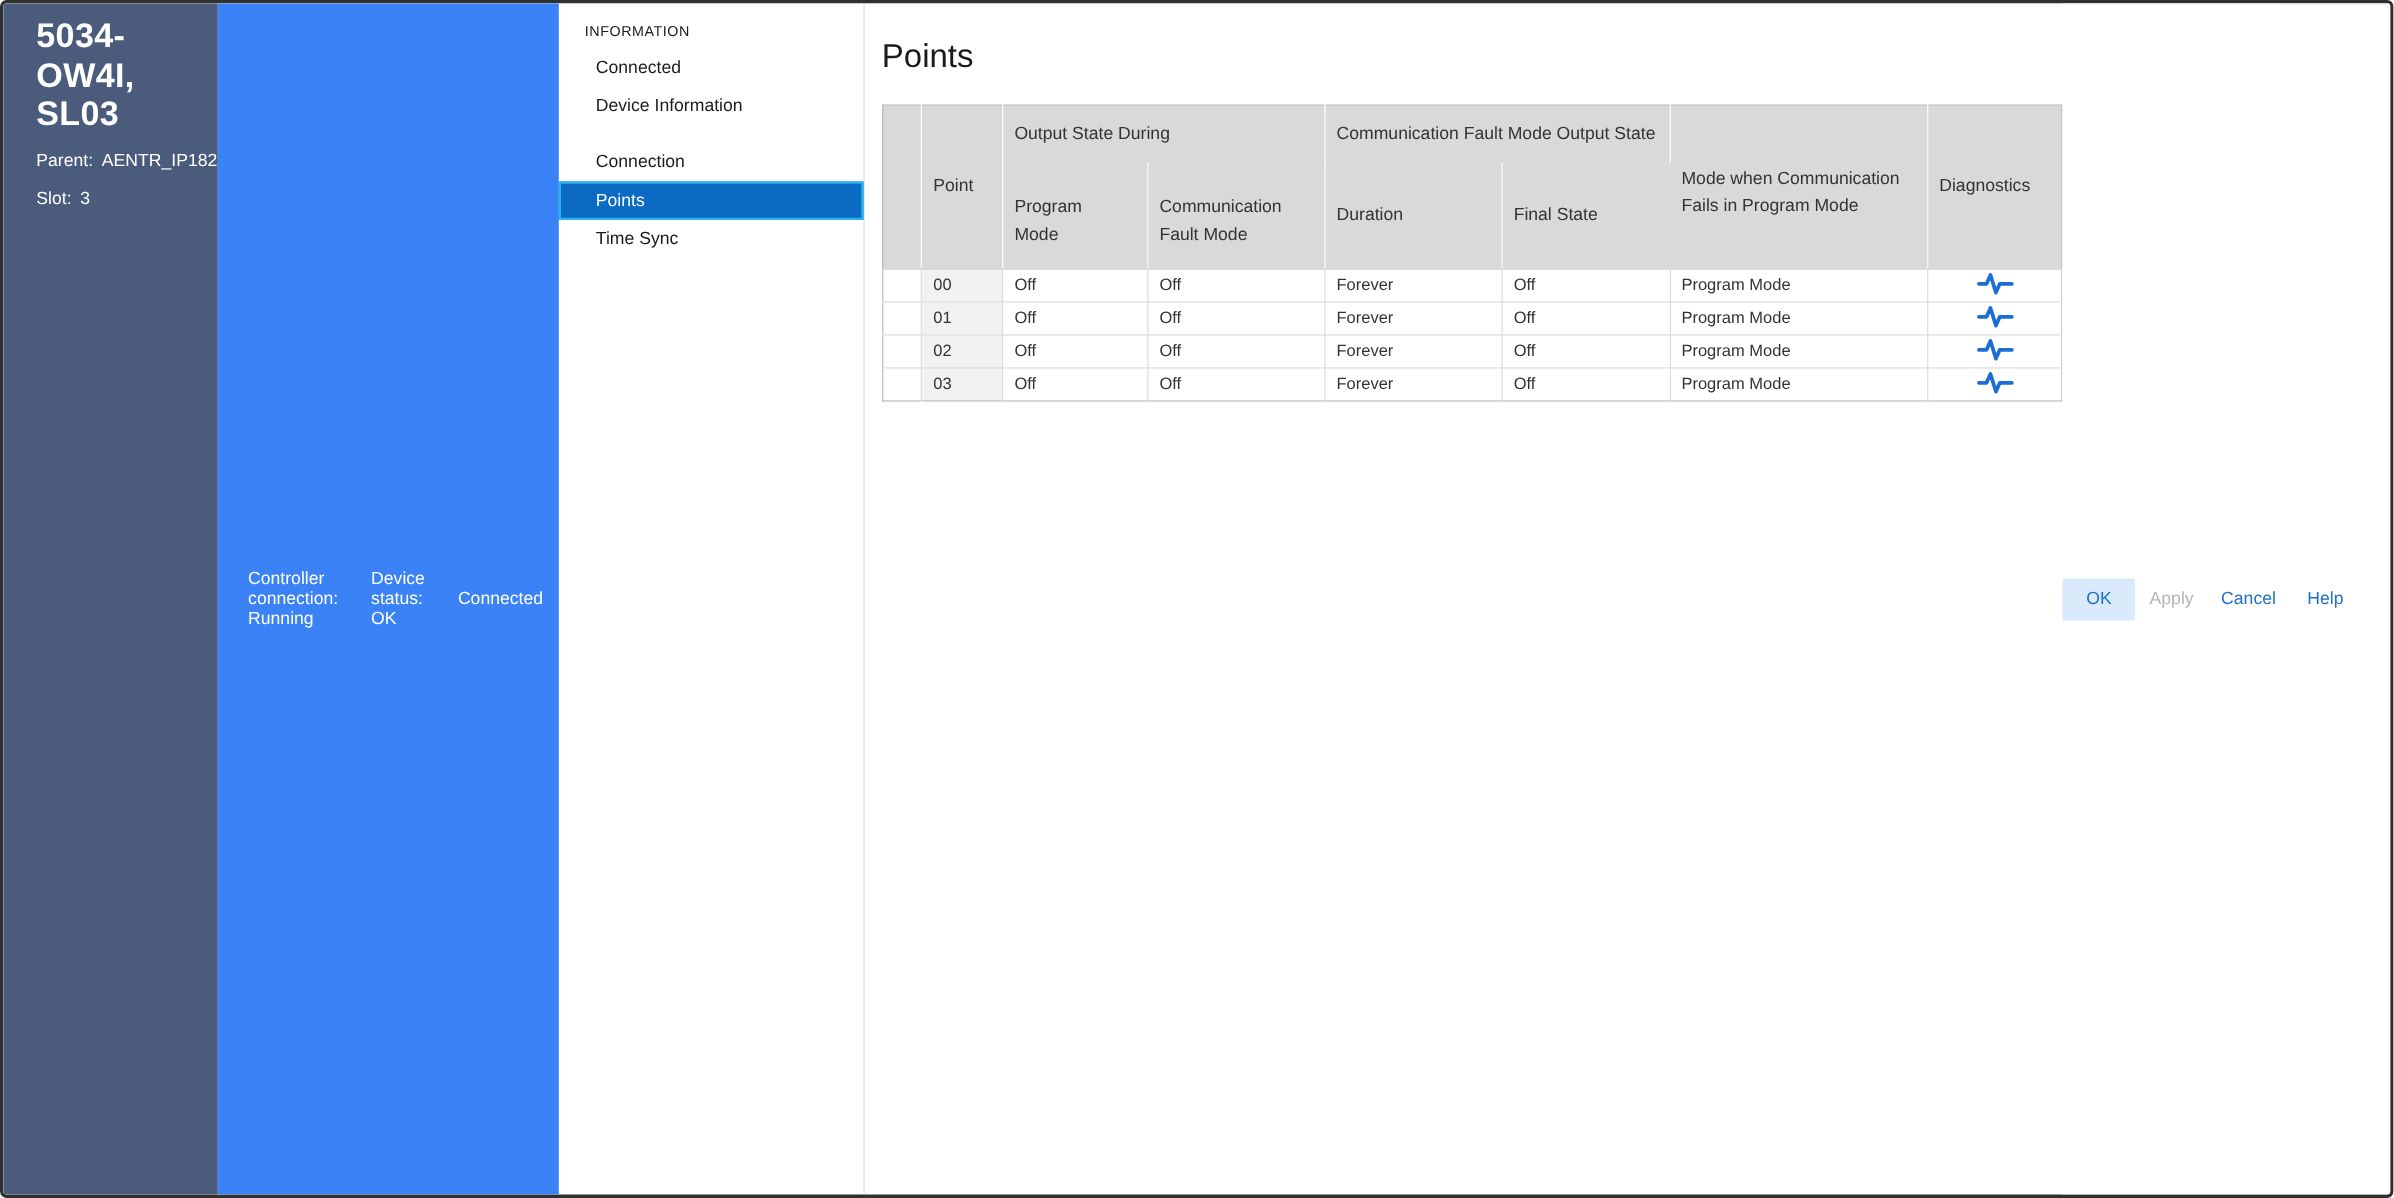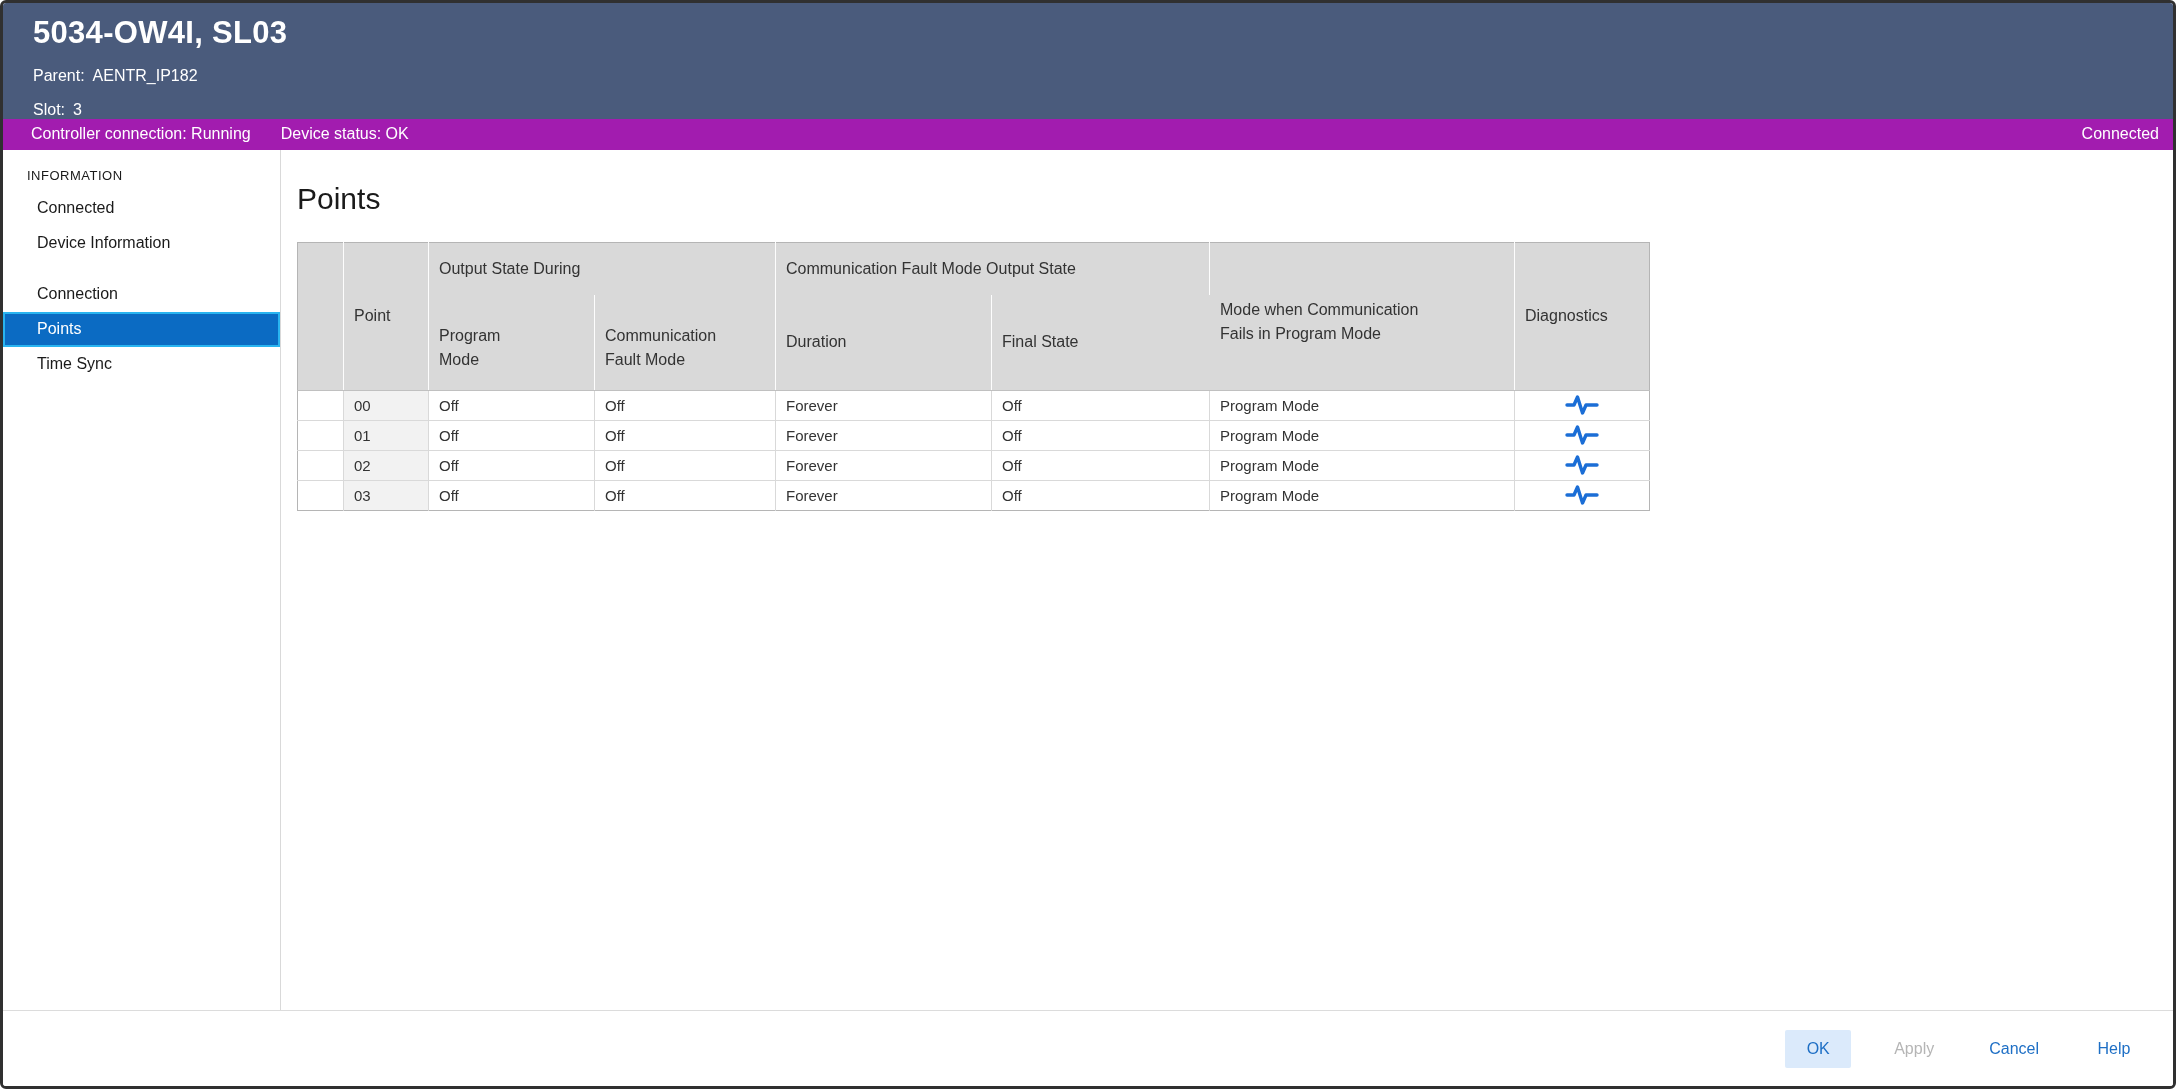--- a/index.html
+++ b/index.html
@@ -6,32 +6,32 @@
   html,body { margin:0; padding:0; background:#ffffff; }
   body {
     width:2176px; height:1089px; overflow:hidden;
     font-family:"Liberation Sans", sans-serif;
     -webkit-font-smoothing:antialiased;
   }
   .window {
     width:2176px; height:1089px;
     border:3px solid #303030; border-radius:6px;
     overflow:hidden; background:#fff;
-    display:flex; flex-direction:column;
+    display:flex; flex-direction:row;
   }
   
   .titlebar {
     flex:0 0 109px; background:#4a5b7c; color:#fff;
     padding:12px 0 0 30px;
   }
   .titlebar .title { font-size:31px; font-weight:700; letter-spacing:0.3px; line-height:1.15; }
   .meta-line { font-size:16px; margin-top:16px; display:flex; gap:8px; }
   
   .statusbar {
-    flex:0 0 31px; background:#a21caf; color:#fff;
+    flex:0 0 31px; background:#3b82f6; color:#fff;
     display:flex; align-items:center; font-size:16px;
     padding:0 14px 0 28px;
   }
   .statusbar .stat { margin-right:30px; }
   .statusbar .flex-spacer { flex:1; }
   
   .main { flex:1; display:flex; min-height:0; }
   .sidebar {
     flex:0 0 278px; border-right:1px solid #d9d9d9; padding-top:6px;
   }
@@ -81,21 +81,21 @@
   .points tbody td:last-child { border-right:none; }
   .points tbody tr:last-child td { border-bottom:none; }
   .points tbody td.point-cell { background:#f2f2f2; }
   .points tbody td.sel-cell { padding:0; }
   .points tbody td.diag-cell { text-align:center; padding:0; }
   .diag-btn { display:inline-flex; align-items:center; justify-content:center; width:100%; height:100%; cursor:pointer; }
   
   .footer {
     flex:0 0 76px; border-top:1px solid #dcdcdc; background:#fff;
     display:flex; align-items:center; justify-content:flex-end;
-    gap:30px; padding-right:26px;
+    padding-right:26px;
   }
   .btn {
     font-family:inherit; font-size:16px; color:#1e6fc5; background:transparent;
     border:none; min-width:66px; height:38px; padding:0 12px;
     cursor:pointer; text-align:center;
   }
   .btn.ok { background:#dbeafb; border-radius:2px; }
   .btn.disabled { color:#b5b5b5; cursor:default; }
 </style>
 </head>

